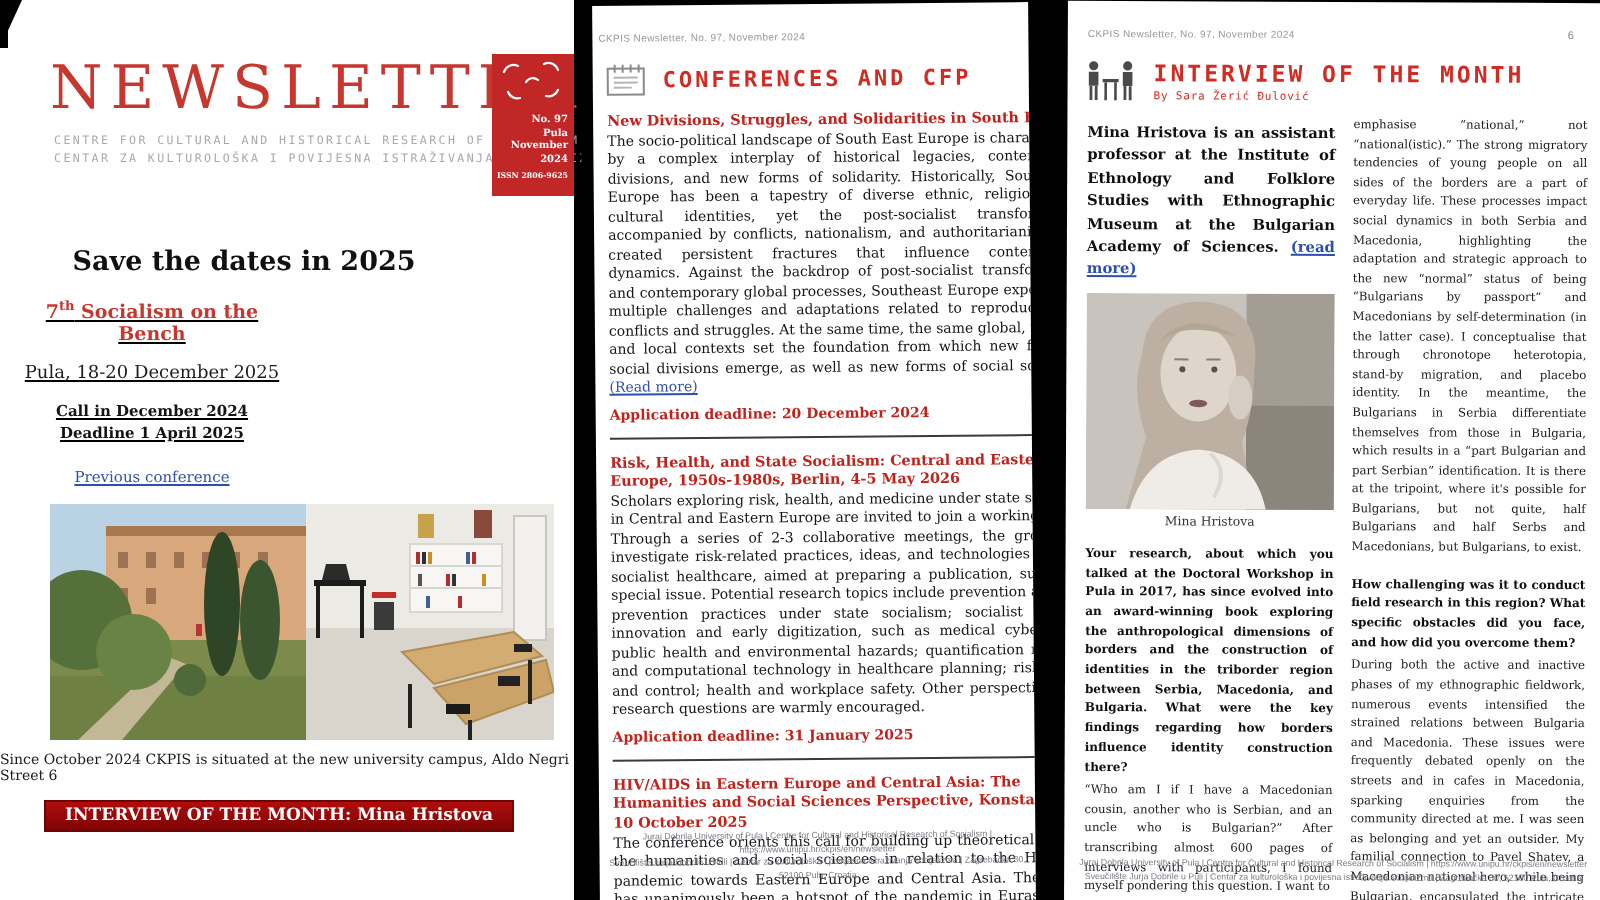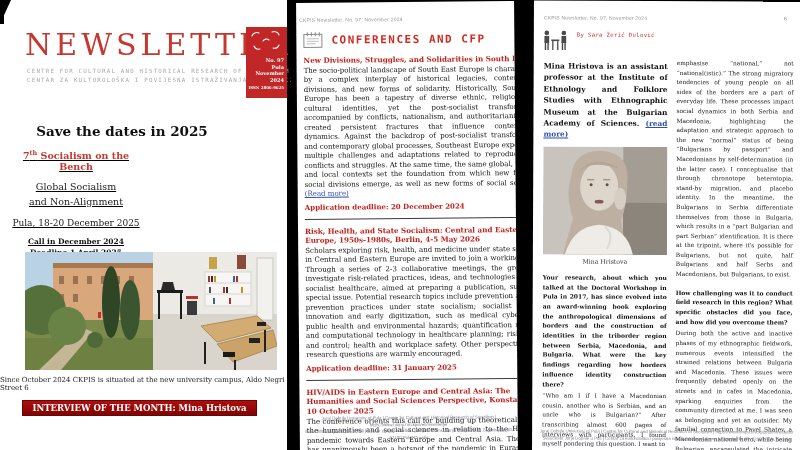--- a/index.html
+++ b/index.html
@@ -103,21 +103,20 @@
       <div>November</div>
       <div>2024</div>
       <div class="issue-issn">ISSN 2806-9625</div>
     </div>
   </div>
 
   <div class="save-dates">Save the dates in 2025</div>
 
   <div class="event" id="ev1">
     <div class="ev-head"><span>7</span><sup>th</sup><span> Socialism on the Bench</span></div>
-    <div class="ev-theme">Global Socialism and Non-Alignment</div>
     <div class="ev-when">Pula, 18-20 December 2025</div>
     <div class="ev-call">Call in December 2024</div>
     <div class="ev-dead">Deadline 1 April 2025</div>
     <span class="ev-link">Previous conference</span>
   </div>
 
 
   <div class="photo1">
     <svg viewBox="0 0 128 118" preserveAspectRatio="none">
       <rect width="128" height="44" fill="#b9d2e4"></rect>
@@ -239,20 +238,21 @@
           <rect x="5.6" y="13.5" width="1.4" height="7"></rect>
         <circle cx="22" cy="3.4" r="2.3"></circle>
         <path d="M19.6 6.4 h4.8 v7 h-4.8 z"></path>
         <rect x="20" y="13.5" width="1.4" height="7"></rect>
           <rect x="22.6" y="13.5" width="1.4" height="7"></rect>
         <rect x="9.5" y="10" width="8" height="1.6"></rect>
         <rect x="10.4" y="11.6" width="1.3" height="9"></rect>
           <rect x="15.3" y="11.6" width="1.3" height="9"></rect>
       </svg>
       <div>
+        <div class="sec-title" style="font-size:11.5px;">INTERVIEW OF THE MONTH</div>
         <div class="byline">By Sara Žerić Đulović</div>
       </div>
     </div>
 
     <div class="colL">
       <div class="intro"><span>Mina Hristova is an assistant professor at the Institute of Ethnology and Folklore Studies with Ethnographic Museum at the Bulgarian Academy of Sciences.</span>
           <span class="readmore" style="font-weight:bold;">(read more)</span></div>
       <div class="portrait">
         <svg viewBox="0 0 124 108" preserveAspectRatio="none">
           <rect width="124" height="108" fill="#c8c3bd"></rect>

